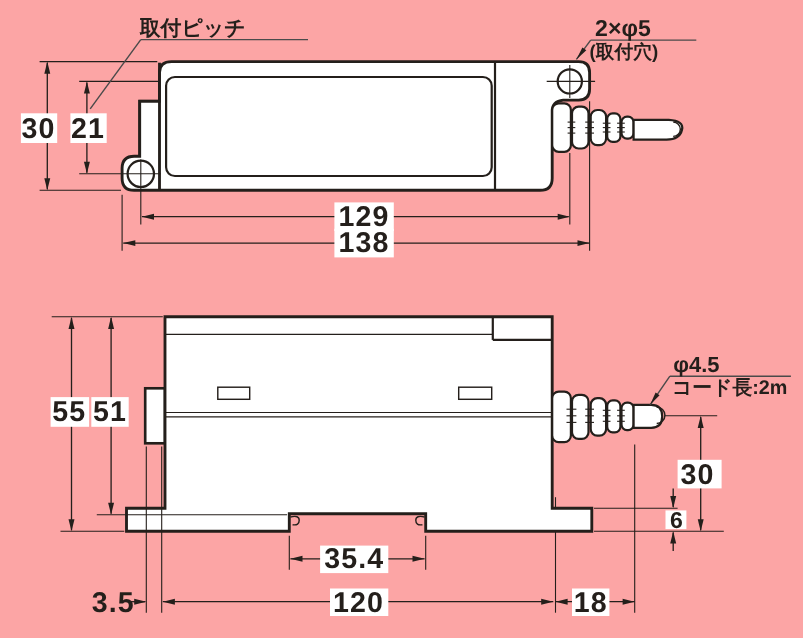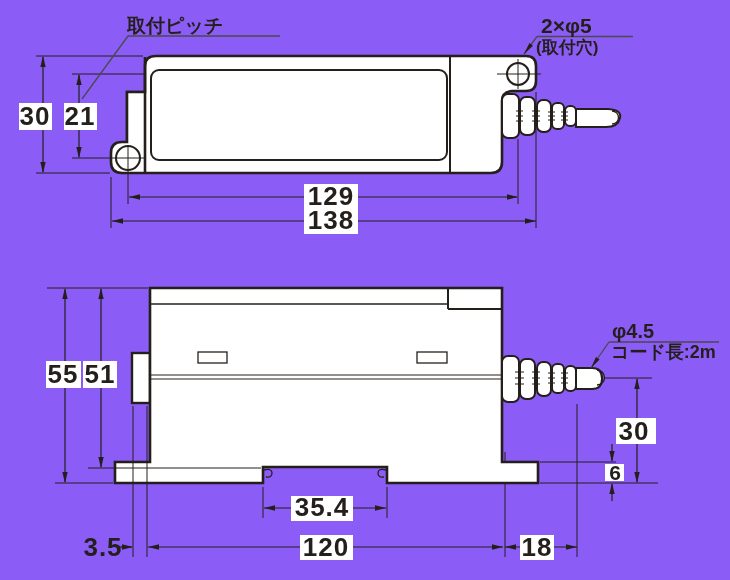--- a/index.html
+++ b/index.html
@@ -1,16 +1,16 @@
 <!DOCTYPE html>
 <html><head>
 <meta charset="utf-8">
 <style>
   html,body{margin:0;padding:0;background:#fff;}
-  .stage{position:relative;width:730px;height:580px;background:#8b5cf6;overflow:hidden;}
+  .stage{position:relative;width:730px;height:580px;background:#fca5a5;overflow:hidden;}
   svg{display:block;}
   text{font-family:"Liberation Sans","DejaVu Sans",sans-serif;fill:#241f1b;}
   .dim{font-size:26px;font-weight:bold;letter-spacing:1px;}
   .dim6{font-size:21px;font-weight:bold;}
   .jp{font-size:19px;font-weight:bold;}
   .jp-s{font-size:17px;font-weight:bold;}
   .callout{font-size:21px;font-weight:bold;}
   .cable-l1{font-size:20px;font-weight:bold;}
   .cable-l2{font-size:18px;font-weight:bold;}
   .thin{stroke:#241f1b;stroke-width:1;fill:none;}

